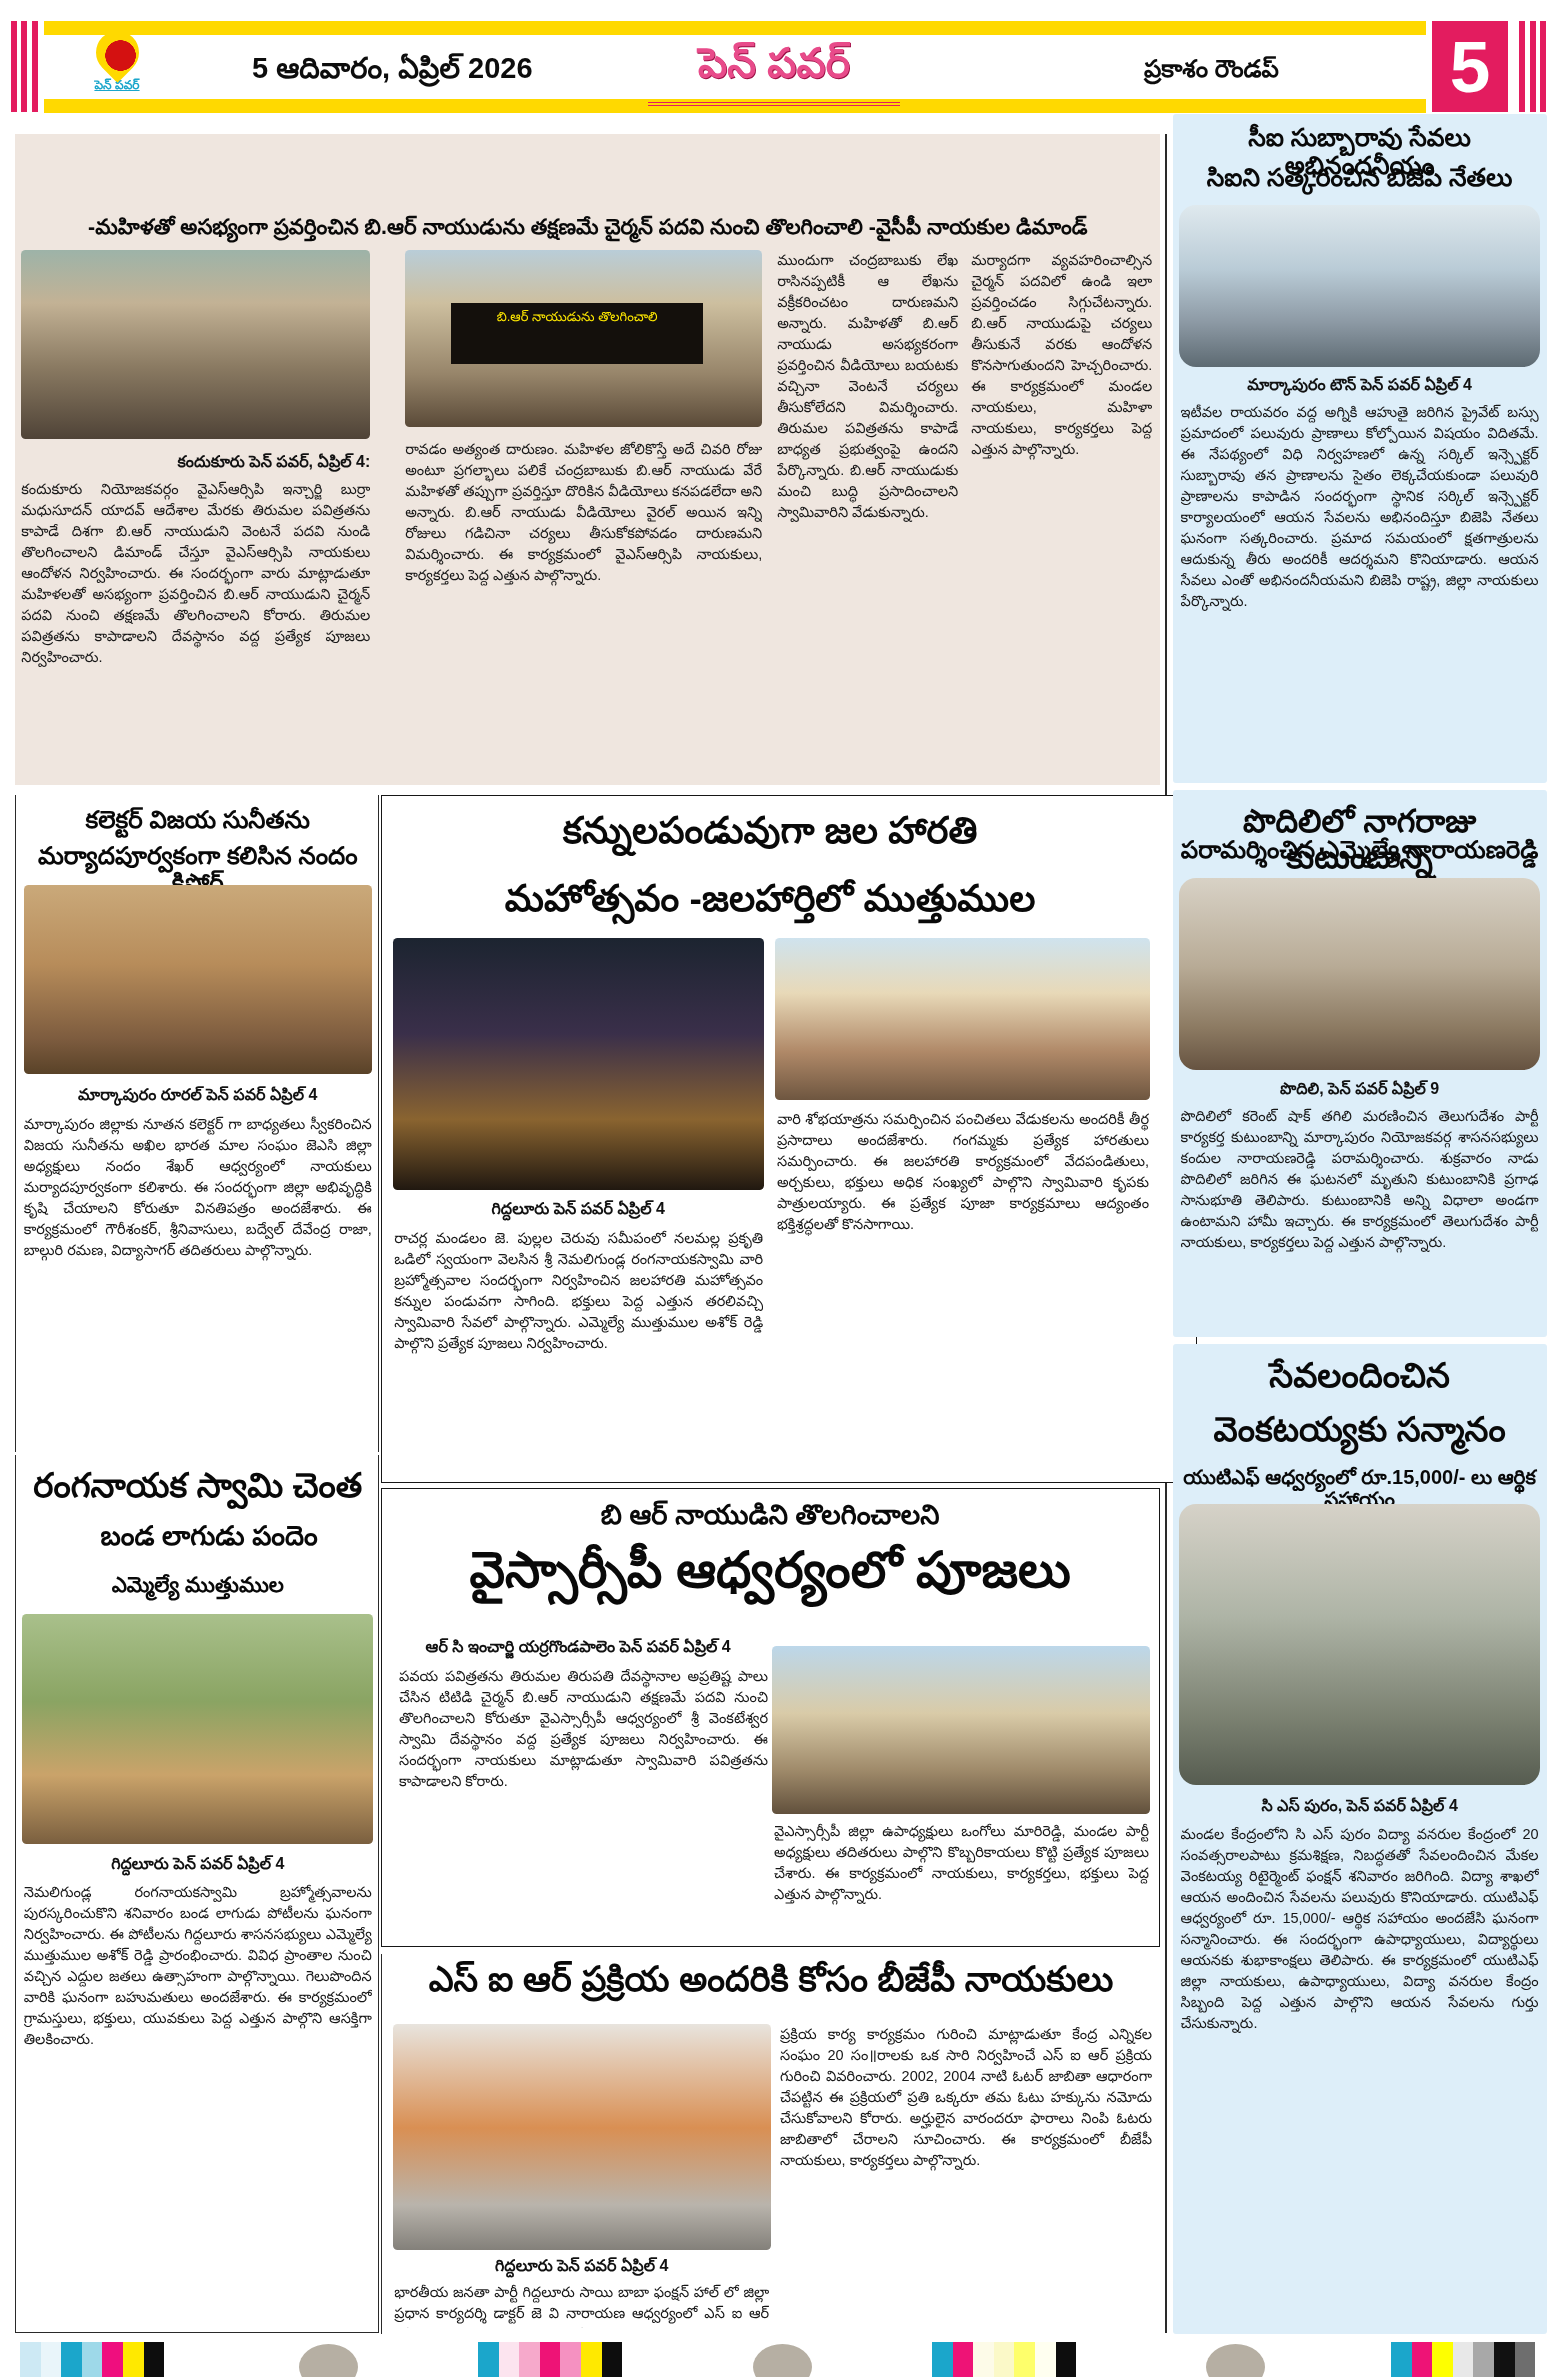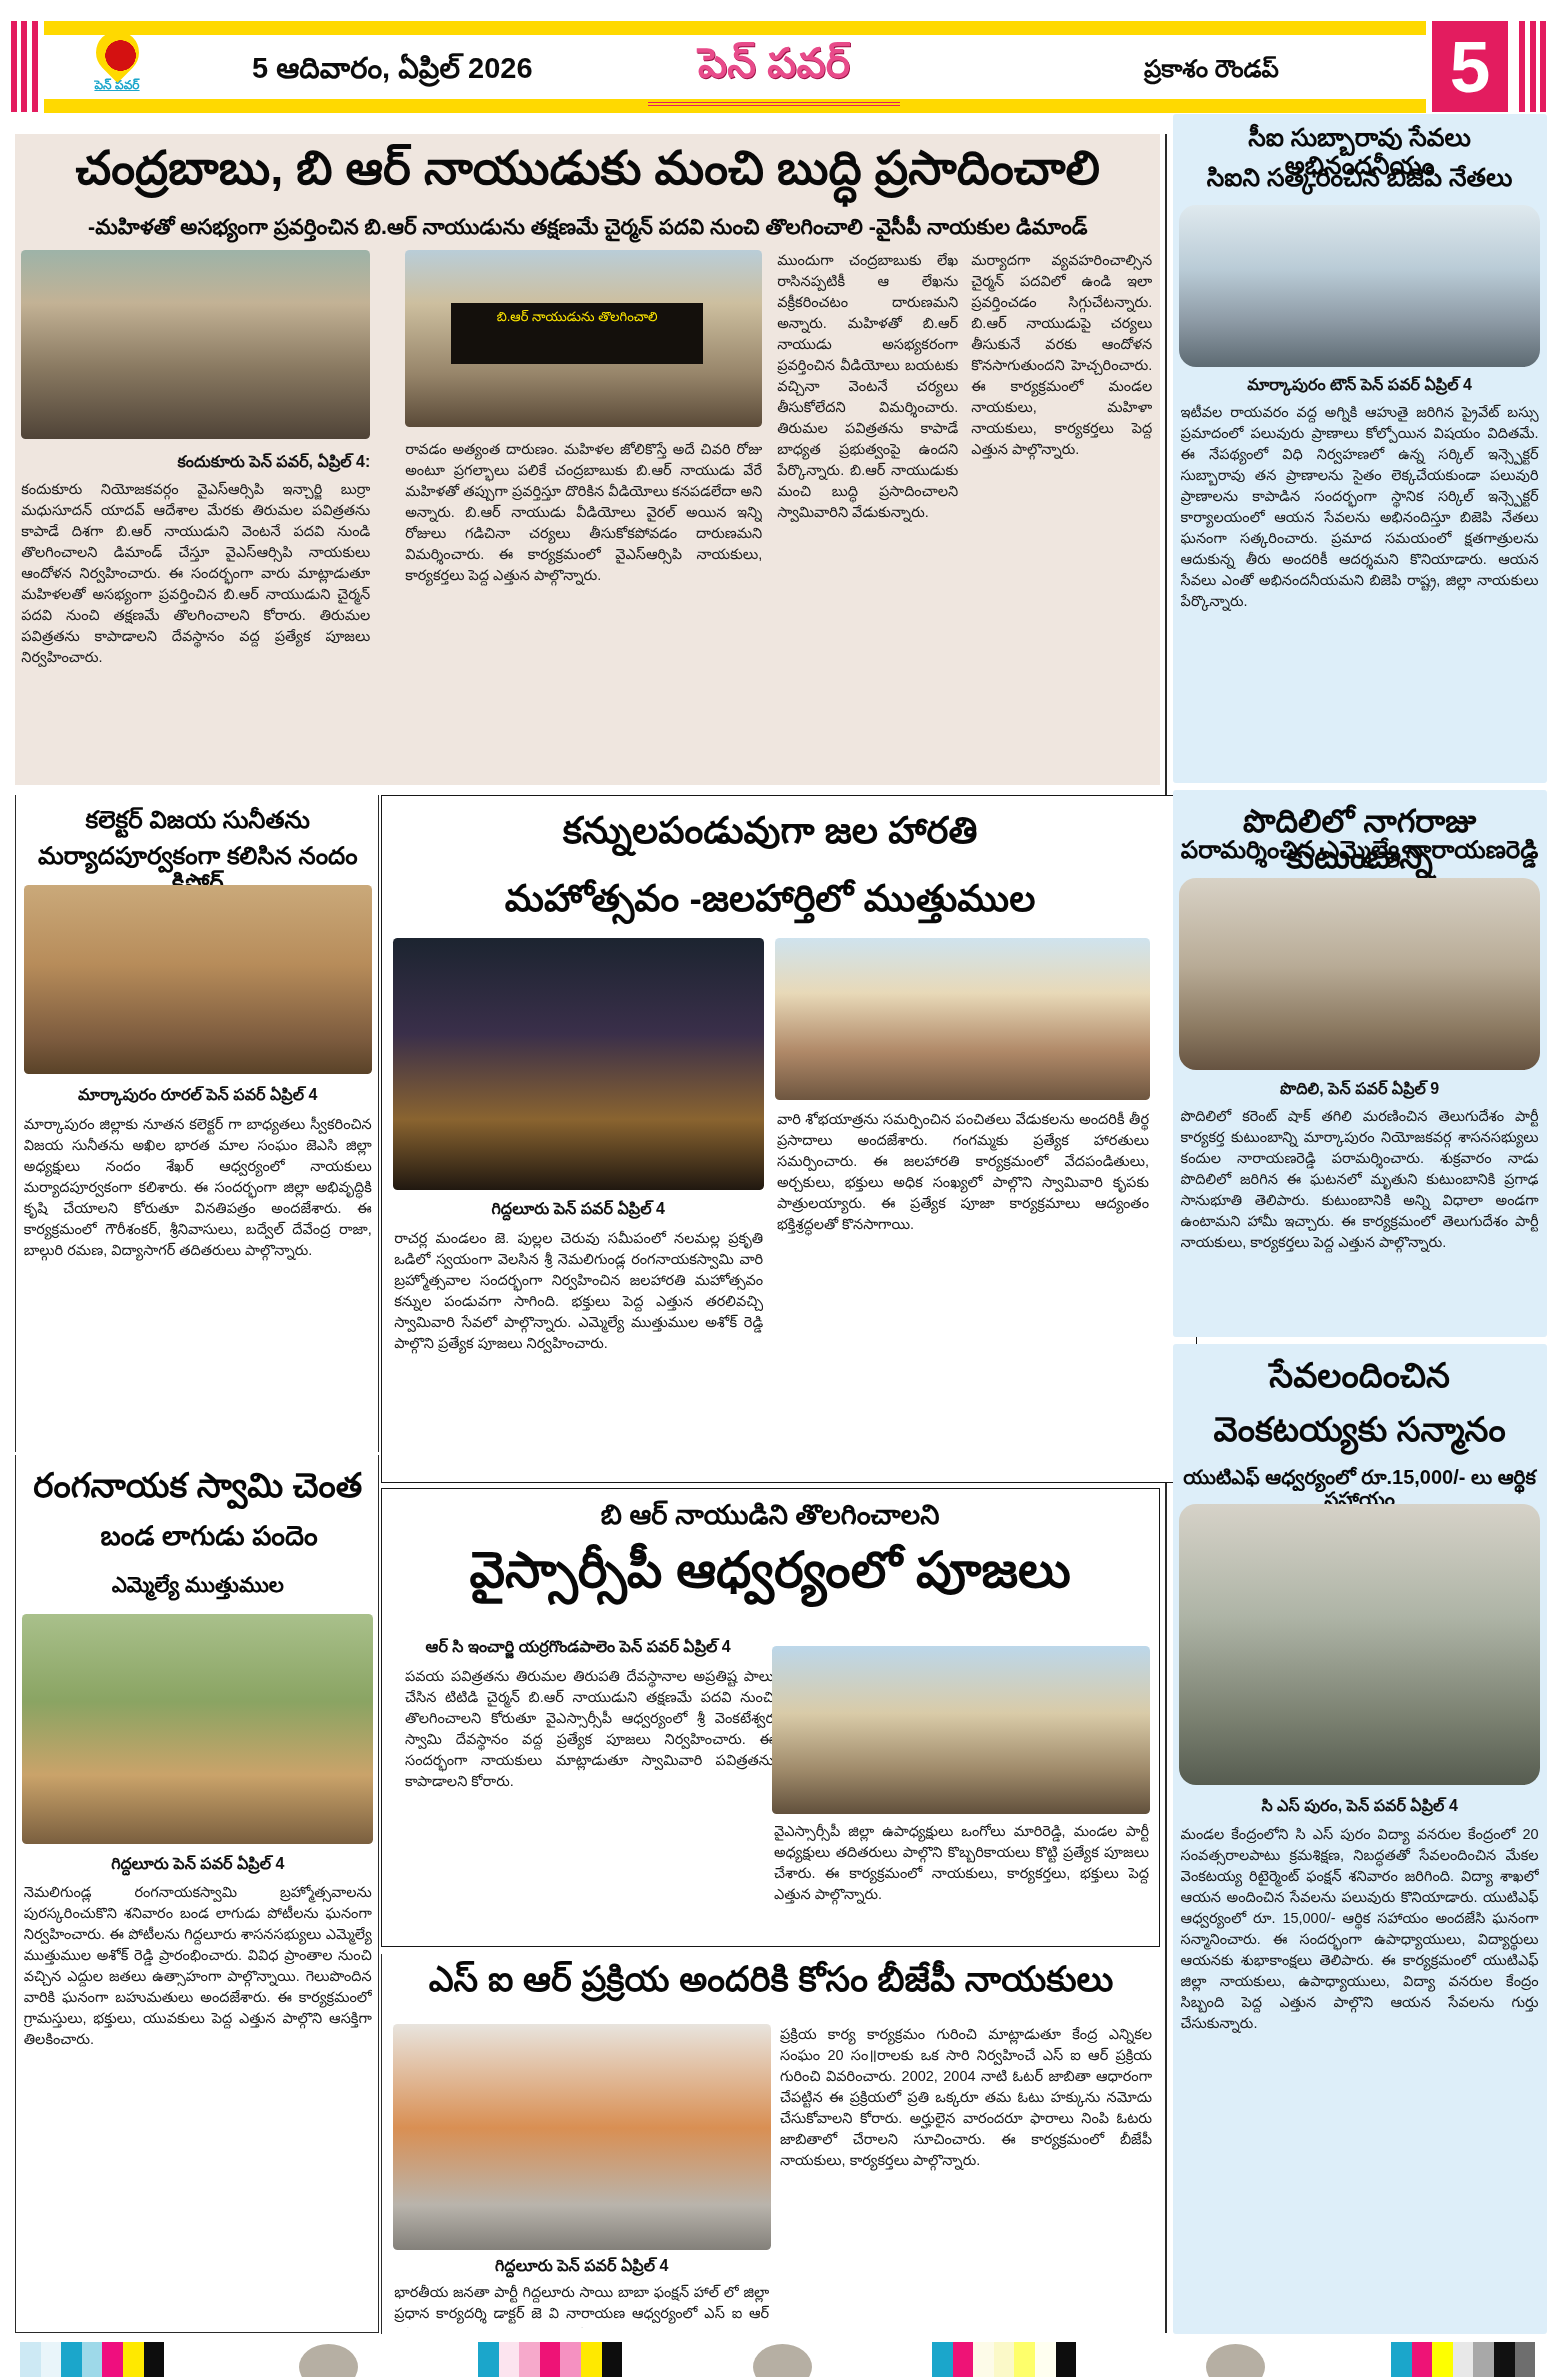--- a/index.html
+++ b/index.html
@@ -58,21 +58,20 @@
     <div class="abs" style="left:648px;top:40px;width:252px;text-align:center;font-size:41px;font-weight:bold;color:#e84b8a;text-shadow:0.8px 0.8px 0 #9b0f44;border-bottom:4.6px double #e31c5f;padding-bottom:4.6px;">పెన్ పవర్</div>
 
     <div class="abs tel" style="left:1144px;top:55px;width:229px;font-size:24.4px;font-weight:bold;">ప్రకాశం రౌండప్</div>
 
     <div class="abs" style="left:1432px;top:21.3px;width:76px;height:91px;background:#e31c5f;color:#fff;text-align:center;">
       <span style="font-size:73px;font-weight:bold;line-height:91px;">5</span>
     </div>
   </div>
 
   <div class="abs" style="left:15.2px;top:134px;width:1145px;height:651px;background:#efe6df;">
-    <div class="abs hl center" style="left:7.6px;top:7.6px;width:1130px;font-size:47px;">చంద్రబాబు, బి ఆర్ నాయుడుకు మంచి బుద్ధి ప్రసాదించాలి</div>
     <div class="abs hl center" style="left:7.6px;top:82px;width:1130px;font-size:21.3px;">-మహిళతో అసభ్యంగా ప్రవర్తించిన బి.ఆర్ నాయుడును తక్షణమే చైర్మన్ పదవి నుంచి తొలగించాలి -వైసీపీ నాయకుల డిమాండ్</div>
 
     <div class="ph ph-crowd" style="left:6.1px;top:116px;width:349px;height:189px;"></div>
     <div class="ph ph-banner" style="left:390px;top:116px;width:357px;height:177px;">
       <div class="abs" style="left:46px;top:53px;width:252px;height:61px;background:#14100c;color:#ffe900;font-size:13px;text-align:center;padding-top:6.1px;">
         <span>బి.ఆర్ నాయుడును తొలగించాలి</span>
       </div>
     </div>
 
     <div class="abs dl" style="left:6.1px;top:319px;width:349px;text-align:right;">కందుకూరు పెన్ పవర్, ఏప్రిల్ 4:</div>
@@ -126,21 +125,21 @@
     <div class="abs hl center" style="left:4.6px;top:119px;width:354px;font-size:21.3px;">ఎమ్మెల్యే ముత్తుముల</div>
     <div class="ph ph-field" style="left:6.1px;top:159px;width:351px;height:230px;"></div>
     <div class="abs dl" style="left:6.1px;top:400px;width:351px;">గిద్దలూరు పెన్ పవర్ ఏప్రిల్ 4</div>
     <div class="abs body-txt" style="left:7.6px;top:427px;width:348px;height:427px;overflow:hidden;">నెమలిగుండ్ల రంగనాయకస్వామి బ్రహ్మోత్సవాలను పురస్కరించుకొని శనివారం బండ లాగుడు పోటీలను ఘనంగా నిర్వహించారు. ఈ పోటీలను గిద్దలూరు శాసనసభ్యులు ఎమ్మెల్యే ముత్తుముల అశోక్ రెడ్డి ప్రారంభించారు. వివిధ ప్రాంతాల నుంచి వచ్చిన ఎద్దుల జతలు ఉత్సాహంగా పాల్గొన్నాయి. గెలుపొందిన వారికి ఘనంగా బహుమతులు అందజేశారు. ఈ కార్యక్రమంలో గ్రామస్తులు, భక్తులు, యువకులు పెద్ద ఎత్తున పాల్గొని ఆసక్తిగా తిలకించారు.</div>
   </div>
 
   <div class="abs boxed" style="left:381px;top:1488px;width:779px;height:459px;">
     <div class="abs hl center" style="left:7.6px;top:10.7px;width:761px;font-size:27.4px;">బి ఆర్ నాయుడిని తొలగించాలని</div>
     <div class="abs hl center" style="left:7.6px;top:53px;width:761px;font-size:50px;">వైస్సార్సీపీ ఆధ్వర్యంలో పూజలు</div>
     <div class="abs dl" style="left:10.7px;top:149px;width:371px;">ఆర్ సి ఇంచార్జి యర్రగొండపాలెం పెన్ పవర్ ఏప్రిల్ 4</div>
-    <div class="abs body-txt" style="left:23px;top:177px;width:369px;height:268px;overflow:hidden;">పవయ పవిత్రతను తిరుమల తిరుపతి దేవస్థానాల అప్రతిష్ట పాలు చేసిన టిటిడి చైర్మన్ బి.ఆర్ నాయుడుని తక్షణమే పదవి నుంచి తొలగించాలని కోరుతూ వైఎస్సార్సీపీ ఆధ్వర్యంలో శ్రీ వెంకటేశ్వర స్వామి దేవస్థానం వద్ద ప్రత్యేక పూజలు నిర్వహించారు. ఈ సందర్భంగా నాయకులు మాట్లాడుతూ స్వామివారి పవిత్రతను కాపాడాలని కోరారు.</div>
+    <div class="abs body-txt" style="left:17px;top:177px;width:369px;height:268px;overflow:hidden;">పవయ పవిత్రతను తిరుమల తిరుపతి దేవస్థానాల అప్రతిష్ట పాలు చేసిన టిటిడి చైర్మన్ బి.ఆర్ నాయుడుని తక్షణమే పదవి నుంచి తొలగించాలని కోరుతూ వైఎస్సార్సీపీ ఆధ్వర్యంలో శ్రీ వెంకటేశ్వర స్వామి దేవస్థానం వద్ద ప్రత్యేక పూజలు నిర్వహించారు. ఈ సందర్భంగా నాయకులు మాట్లాడుతూ స్వామివారి పవిత్రతను కాపాడాలని కోరారు.</div>
     <div class="ph ph-gopuram" style="left:390px;top:157px;width:378px;height:168px;"></div>
     <div class="abs body-txt" style="left:392px;top:332px;width:375px;height:113px;overflow:hidden;">వైఎస్సార్సీపీ జిల్లా ఉపాధ్యక్షులు ఒంగోలు మారిరెడ్డి, మండల పార్టీ అధ్యక్షులు తదితరులు పాల్గొని కొబ్బరికాయలు కొట్టి ప్రత్యేక పూజలు చేశారు. ఈ కార్యక్రమంలో నాయకులు, కార్యకర్తలు, భక్తులు పెద్ద ఎత్తున పాల్గొన్నారు.</div>
   </div>
 
   <div class="abs" style="left:381px;top:1954px;width:779px;height:380px;border-left:1.5px solid #2a2a2a;">
     <div class="abs hl center" style="left:4.6px;top:4.6px;width:769px;font-size:35px;">ఎస్ ఐ ఆర్ ప్రక్రియ అందరికి కోసం బీజేపీ నాయకులు</div>
     <div class="ph ph-room" style="left:10.7px;top:70px;width:378px;height:226px;"></div>
     <div class="abs dl" style="left:10.7px;top:303px;width:378px;">గిద్దలూరు పెన్ పవర్ ఏప్రిల్ 4</div>
     <div class="abs body-txt" style="left:12.2px;top:328px;width:375px;height:46px;overflow:hidden;">భారతీయ జనతా పార్టీ గిద్దలూరు సాయి బాబా ఫంక్షన్ హాల్ లో జిల్లా ప్రధాన కార్యదర్శి డాక్టర్ జె వి నారాయణ ఆధ్వర్యంలో ఎస్ ఐ ఆర్ ప్రక్రియపై అవగాహన సదస్సు నిర్వహించారు.</div>
     <div class="abs body-txt" style="left:398px;top:70px;width:372px;height:303px;overflow:hidden;">ప్రక్రియ కార్య కార్యక్రమం గురించి మాట్లాడుతూ కేంద్ర ఎన్నికల సంఘం 20 సం॥రాలకు ఒక సారి నిర్వహించే ఎస్ ఐ ఆర్ ప్రక్రియ గురించి వివరించారు. 2002, 2004 నాటి ఓటర్ జాబితా ఆధారంగా చేపట్టిన ఈ ప్రక్రియలో ప్రతి ఒక్కరూ తమ ఓటు హక్కును నమోదు చేసుకోవాలని కోరారు. అర్హులైన వారందరూ ఫారాలు నింపి ఓటరు జాబితాలో చేరాలని సూచించారు. ఈ కార్యక్రమంలో బీజేపీ నాయకులు, కార్యకర్తలు పాల్గొన్నారు.</div>

